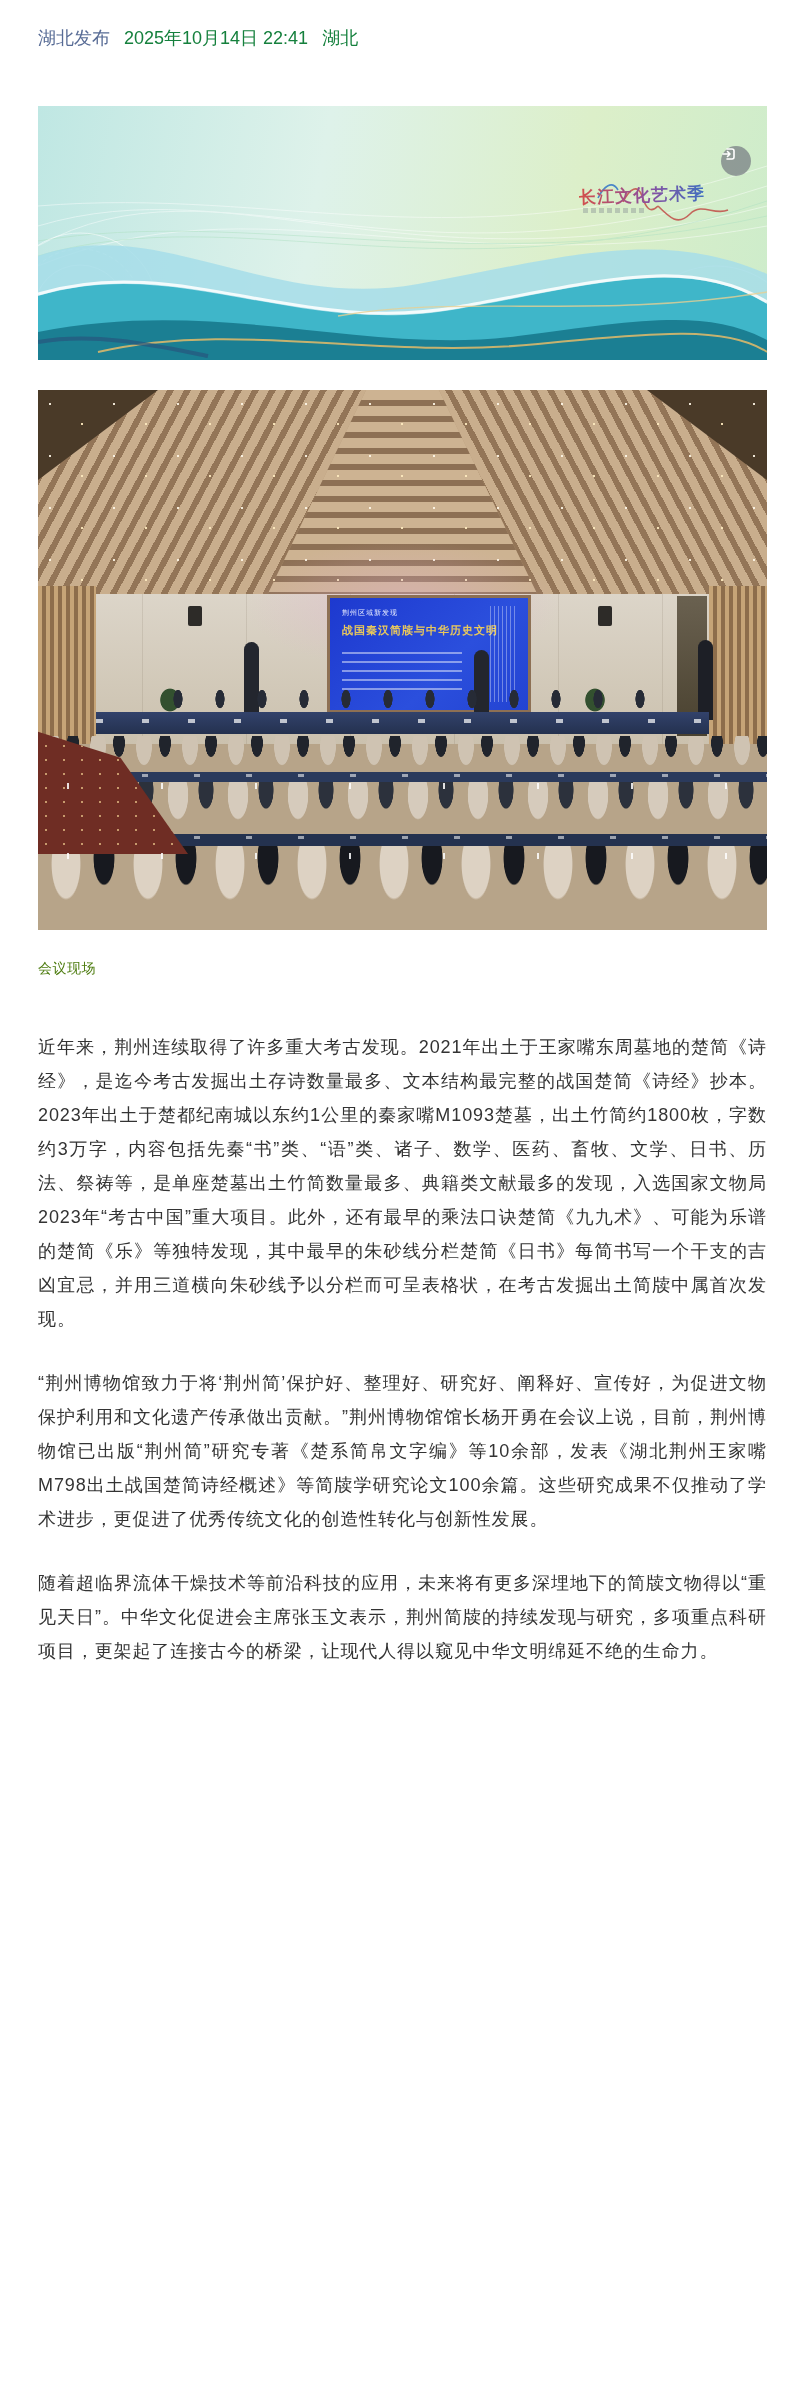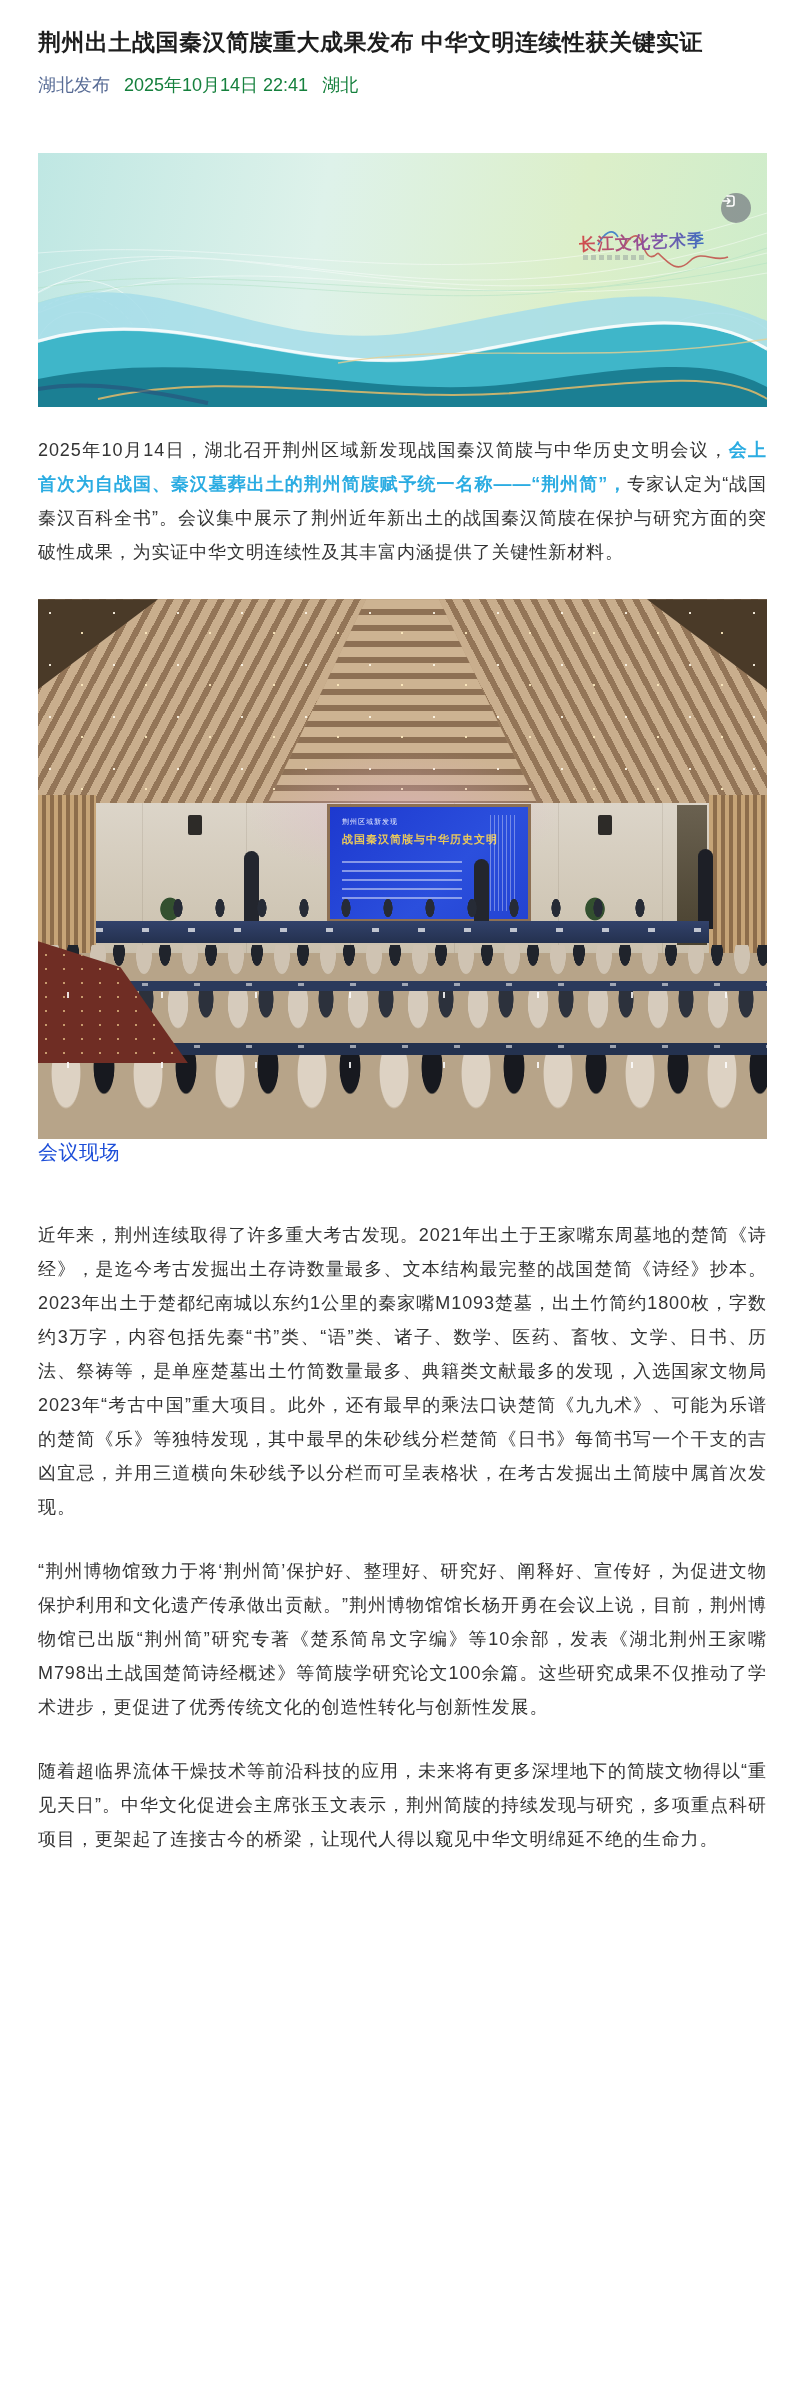--- a/index.html
+++ b/index.html
@@ -17,21 +17,21 @@
   .banner svg{position:absolute;left:0;top:0;}
   .banner .logo{position:absolute;right:62px;top:78px;font-size:17px;font-weight:700;transform:rotate(-2deg);
     background:linear-gradient(90deg,#d4504a 0%,#8a4fa0 55%,#3f6fc0 100%);-webkit-background-clip:text;background-clip:text;color:transparent;letter-spacing:1px;}
   .banner .logo-sub{position:absolute;right:120px;top:102px;width:64px;height:5px;background:repeating-linear-gradient(90deg,#9aa6a0 0 5px,transparent 5px 8px);opacity:.55;}
   .share-btn{position:absolute;right:16px;top:40px;width:30px;height:30px;border:none;border-radius:50%;background:rgba(118,124,130,.72);display:flex;align-items:center;justify-content:center;cursor:pointer;padding:0;}
 
   
   .para{font-size:18px;line-height:34px;letter-spacing:.9px;text-align:justify;color:#333;margin:0 0 30px 0;}
   .para.first{margin-top:26px;}
   .hl{color:#2bace2;font-weight:700;}
-  .caption{font-size:20px;color:#1d4ed8;margin:0 0 52px 0;letter-spacing:.5px;}
+  .caption{font-size:14px;color:#4d7c0f;margin:30px 0 52px 0;letter-spacing:.5px;}
 
   
   .photo{position:relative;width:729px;height:540px;margin-top:30px;overflow:hidden;background:#b7a489;}
   .photo *{position:absolute;}
   .ceiling-base{left:0;top:0;width:100%;height:212px;background:#b29674;}
   .ceil-l{left:0;top:0;width:100%;height:212px;background:repeating-linear-gradient(118deg,#c9ae8d 0 9px,#937557 9px 15px);clip-path:polygon(0 0,45% 0,31% 100%,0 100%);}
   .ceil-r{left:0;top:0;width:100%;height:212px;background:repeating-linear-gradient(62deg,#c9ae8d 0 9px,#937557 9px 15px);clip-path:polygon(55% 0,100% 0,100% 100%,69% 100%);}
   .ceil-c{left:0;top:0;width:100%;height:212px;background:repeating-linear-gradient(180deg,#cdb392 0 10px,#8d7054 10px 16px);clip-path:polygon(45% 0,55% 0,69% 100%,31% 100%);}
   .ceil-corner-l{left:0;top:0;width:120px;height:90px;background:#4a3a28;clip-path:polygon(0 0,100% 0,0 100%);}
   .ceil-corner-r{right:0;top:0;width:120px;height:90px;background:#4a3a28;clip-path:polygon(0 0,100% 0,100% 100%);}
@@ -64,21 +64,20 @@
   .table2{top:444px;height:12px;left:0;width:100%;background:#24324f;}
   .row3{top:456px;height:90px;background-image:radial-gradient(24px 58px at 28px 18px,#ddd2c3 58%,transparent 62%),radial-gradient(18px 46px at 66px 12px,#17191f 56%,transparent 60%);background-size:82px 100%;}
   .carpet{left:0;top:334px;width:150px;height:130px;background:#6f2d24;background-image:radial-gradient(2px 2px at 8px 8px,#c79a6d 50%,transparent 55%);background-size:18px 14px;clip-path:polygon(0 6%,55% 26%,100% 100%,0 100%);}
   .bottles{left:0;top:380px;width:100%;height:140px;background-image:radial-gradient(2.5px 6px at 30px 16px,rgba(255,255,255,.85) 50%,transparent 60%);background-size:94px 70px;}
 </style>
 </head>
 <body>
 
 <div class="page">
 
-  <h1 class="title">荆州出土战国秦汉简牍重大成果发布 中华文明连续性获关键实证</h1>
 
   <div class="byline">
     <span class="account">湖北发布</span>
     <span class="meta">2025年10月14日 22:41</span>
     <span class="meta">湖北</span>
   </div>
 
   <div class="banner">
     <svg width="729" height="254" viewBox="0 0 729 254">
 
@@ -118,21 +117,20 @@
     <span class="logo">长江文化艺术季</span>
     <span class="logo-sub"></span>
     <button class="share-btn">
       <svg width="16" height="16" viewBox="0 0 16 16">
         <path d="M6,3 L11,3 Q13,3 13,5 L13,11 Q13,13 11,13 L6,13" fill="none" stroke="#fff" stroke-width="1.6" stroke-linecap="round"></path>
         <path d="M2,8 L9,8 M6.5,5.5 L9,8 L6.5,10.5" fill="none" stroke="#fff" stroke-width="1.6" stroke-linecap="round" stroke-linejoin="round"></path>
       </svg>
     </button>
   </div>
 
-  <p class="para first"><span>2025年10月14日，湖北召开荆州区域新发现战国秦汉简牍与中华历史文明会议，</span><span class="hl">会上首次为自战国、秦汉墓葬出土的荆州简牍赋予统一名称——“荆州简”，</span><span>专家认定为“战国秦汉百科全书”。会议集中展示了荆州近年新出土的战国秦汉简牍在保护与研究方面的突破性成果，为实证中华文明连续性及其丰富内涵提供了关键性新材料。</span></p>
 
   <div class="photo">
     <div class="ceiling-base"></div>
     <div class="ceil-l"></div>
     <div class="ceil-r"></div>
     <div class="ceil-c"></div>
     <div class="ceil-corner-l"></div>
     <div class="ceil-corner-r"></div>
     <div class="ceil-lights"></div>
     <div class="wall"></div>

